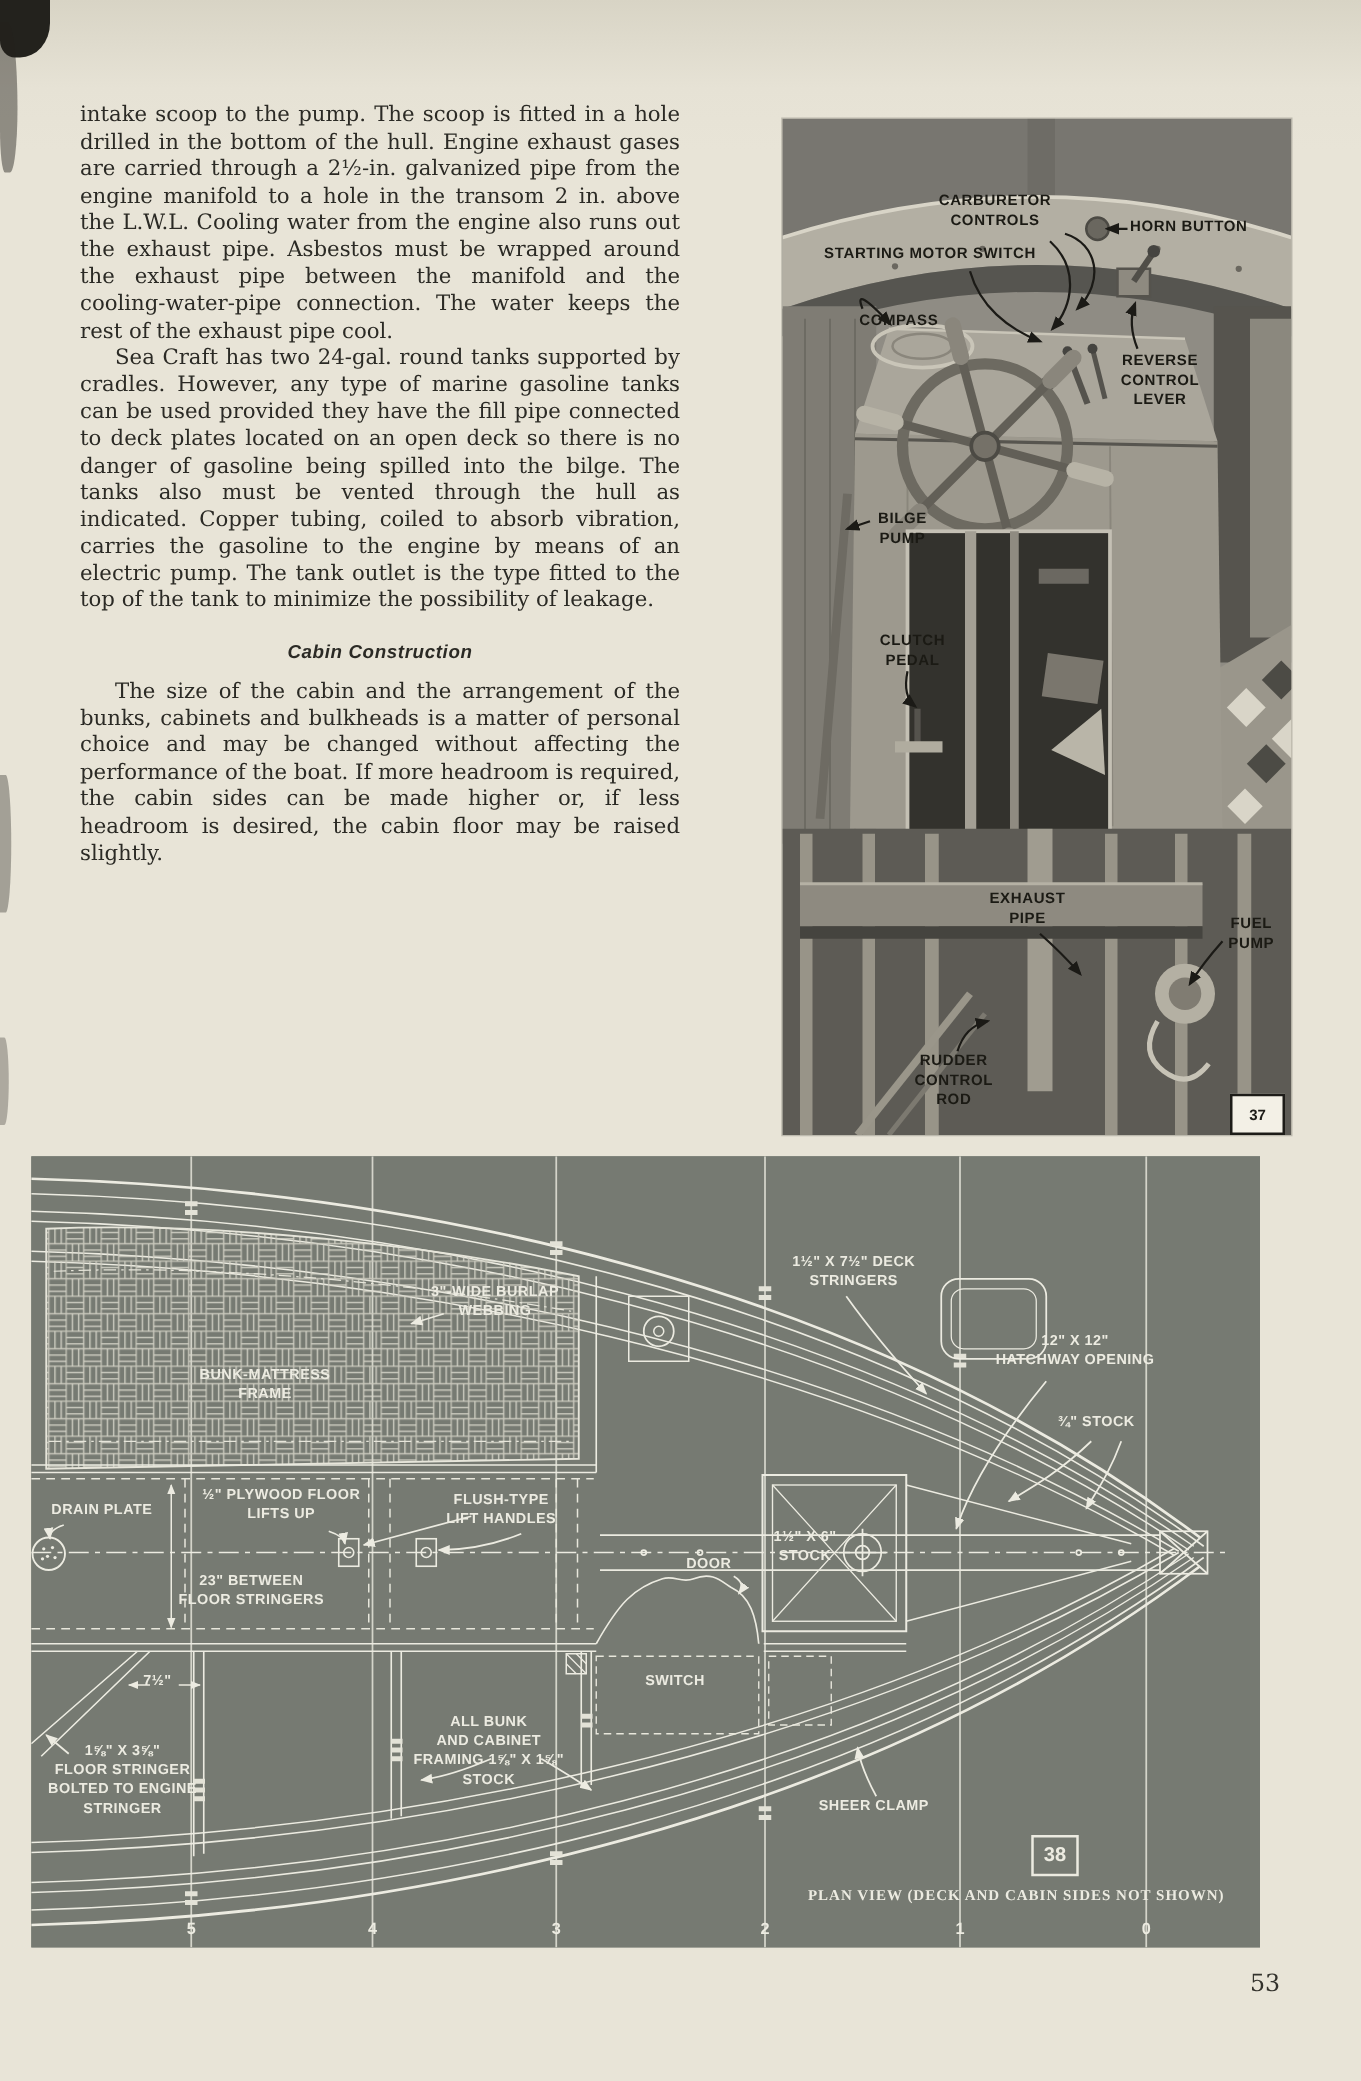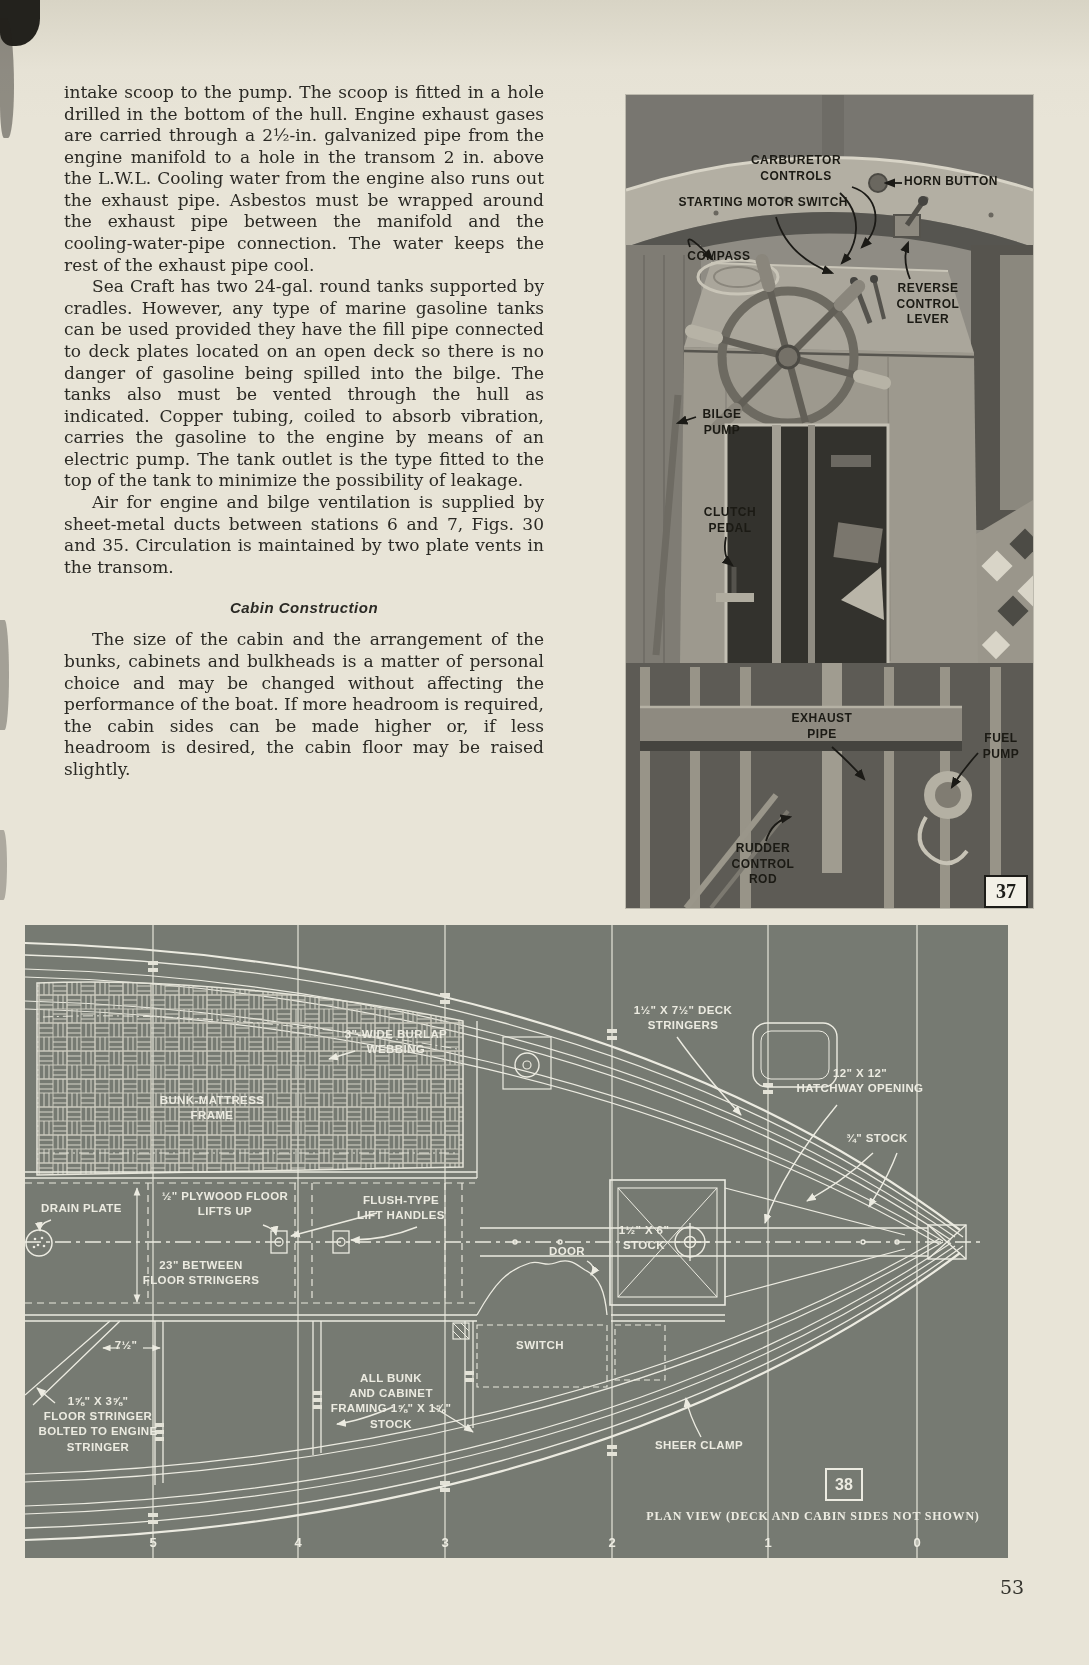--- a/index.html
+++ b/index.html
@@ -28,21 +28,21 @@
   .photo{position:absolute;left:626px;top:85px;width:407px;height:813px;
     box-shadow:0 0 0 1px rgba(60,58,50,.25);margin-top:10px;}
   .photo svg{position:absolute;left:0;top:0;width:100%;height:100%;}
   .lbl{position:absolute;font-family:"Liberation Sans",sans-serif;font-weight:bold;
     white-space:pre-line;}
   .photo .lbl{color:var(--photo-ink);font-size:12px;letter-spacing:.5px;line-height:1.3;
     text-align:center;}
   .figbadge{position:absolute;display:flex;align-items:center;justify-content:center;
     font-family:"Liberation Sans",sans-serif;font-weight:bold;}
   .figbadge.f37{left:358px;top:780px;width:40px;height:29px;background:#f3f0e6;
-    border:2px solid #1d1c18;color:#1d1c18;font-size:20px;font-family:Liberation Serif, serif;}
+    border:2px solid #1d1c18;color:#1d1c18;font-size:12px;}
 
   .diagram{position:absolute;left:25px;top:925px;width:983px;height:633px;background:var(--diagram-bg);}
   .diagram svg{position:absolute;left:0;top:0;width:100%;height:100%;}
   .diagram .lbl{color:var(--diagram-line);font-size:11.5px;letter-spacing:.4px;line-height:1.32;
     text-align:center;}
   .figbadge.f38{left:800px;top:543px;width:34px;height:29px;border:2px solid var(--diagram-line);
     color:var(--diagram-line);font-size:16px;background:transparent;}
   .caption{position:absolute;left:612px;top:584px;width:352px;text-align:center;
     font-family:Liberation Serif, serif;font-weight:bold;font-size:12px;
     letter-spacing:.8px;color:var(--diagram-line);}
@@ -55,21 +55,20 @@
 
 <div class="page">
   <div class="smudge a"></div>
   <div class="smudge b"></div>
   <div class="smudge c"></div>
   <div class="smudge d"></div>
 
   <div class="col">
     <p class="first">intake scoop to the pump. The scoop is fitted in a hole drilled in the bottom of the hull. Engine exhaust gases are carried through a 2½-in. galvanized pipe from the engine manifold to a hole in the transom 2 in. above the L.W.L. Cooling water from the engine also runs out the exhaust pipe. Asbestos must be wrapped around the exhaust pipe between the manifold and the cooling-water-pipe connection. The water keeps the rest of the exhaust pipe cool.</p>
     <p>Sea Craft has two 24-gal. round tanks supported by cradles. However, any type of marine gasoline tanks can be used provided they have the fill pipe connected to deck plates located on an open deck so there is no danger of gasoline being spilled into the bilge. The tanks also must be vented through the hull as indicated. Copper tubing, coiled to absorb vibration, carries the gasoline to the engine by means of an electric pump. The tank outlet is the type fitted to the top of the tank to minimize the possibility of leakage.</p>
-    <p>Air for engine and bilge ventilation is supplied by sheet-metal ducts between stations 6 and 7, Figs. 30 and 35. Circulation is maintained by two plate vents in the transom.</p>
     <h2>Cabin Construction</h2>
     <p>The size of the cabin and the arrangement of the bunks, cabinets and bulkheads is a matter of personal choice and may be changed without affecting the performance of the boat. If more headroom is required, the cabin sides can be made higher or, if less headroom is desired, the cabin floor may be raised slightly.</p>
   </div>
 
   <div class="photo">
     <svg viewBox="0 0 407 813">
       <defs>
         <marker id="pa" viewBox="0 0 10 10" refX="8" refY="5" markerWidth="6.5" markerHeight="6.5" orient="auto-start-reverse">
           <path d="M0,1 L10,5 L0,9 Z" fill="#1b1a16"></path>
         </marker>
@@ -195,21 +194,21 @@
         <path d="M70,322 L52,328" marker-end="url(#pa)"></path>
         <path d="M100,442 Q96,462 106,470" marker-end="url(#pa)"></path>
         <path d="M206,652 Q224,668 238,684" marker-end="url(#pa)"></path>
         <path d="M352,658 Q336,676 326,692" marker-end="url(#pa)"></path>
         <path d="M140,746 Q146,726 164,722" marker-end="url(#pa)"></path>
       </g>
     </svg>
     <div class="lbl" style="left:95px;top:58px;width:150px;">CARBURETOR
 CONTROLS</div>
     <div class="lbl" style="left:278px;top:79px;width:118px;text-align:left;">HORN BUTTON</div>
-    <div class="lbl" style="left:14px;top:100px;width:208px;text-align:right;">STARTING MOTOR SWITCH</div>
+    <div class="lbl" style="left:14px;top:100px;width:208px;text-align:center;">STARTING MOTOR SWITCH</div>
     <div class="lbl" style="left:52px;top:154px;width:82px;">COMPASS</div>
     <div class="lbl" style="left:266px;top:186px;width:72px;">REVERSE
 CONTROL
 LEVER</div>
     <div class="lbl" style="left:68px;top:312px;width:56px;">BILGE
 PUMP</div>
     <div class="lbl" style="left:72px;top:410px;width:64px;">CLUTCH
 PEDAL</div>
     <div class="lbl" style="left:158px;top:616px;width:76px;">EXHAUST
 PIPE</div>

